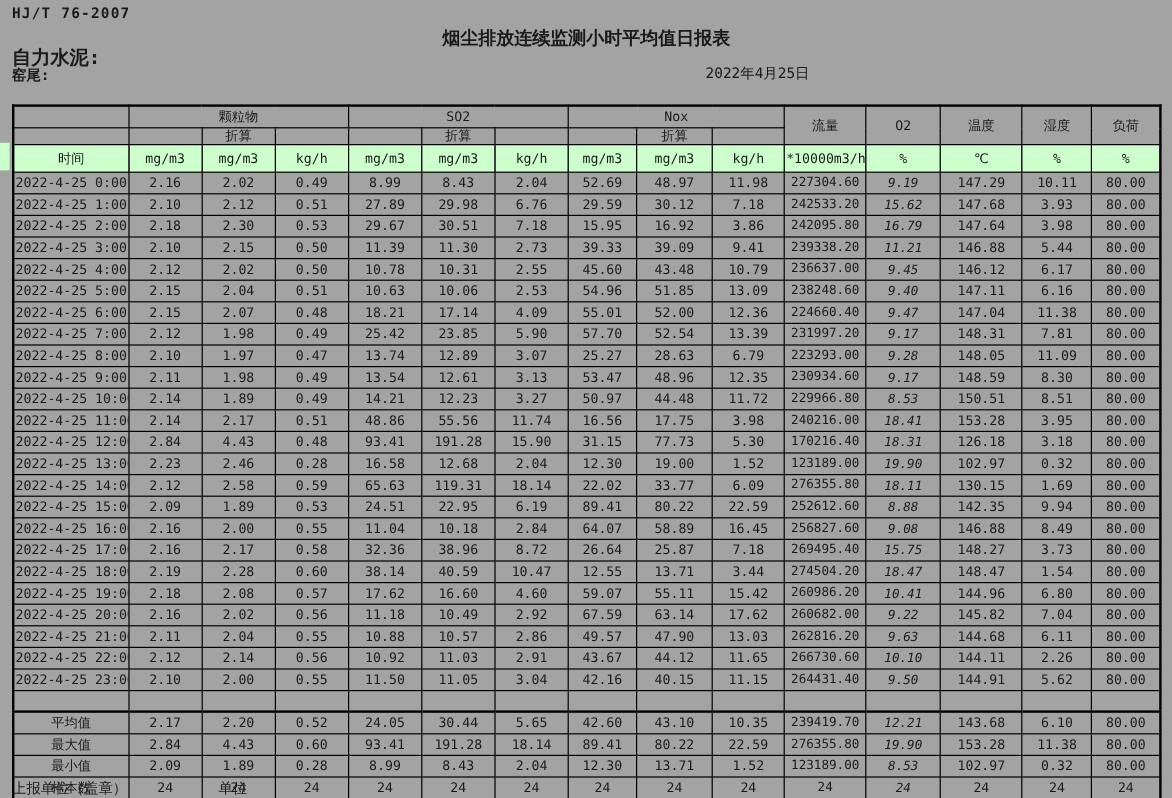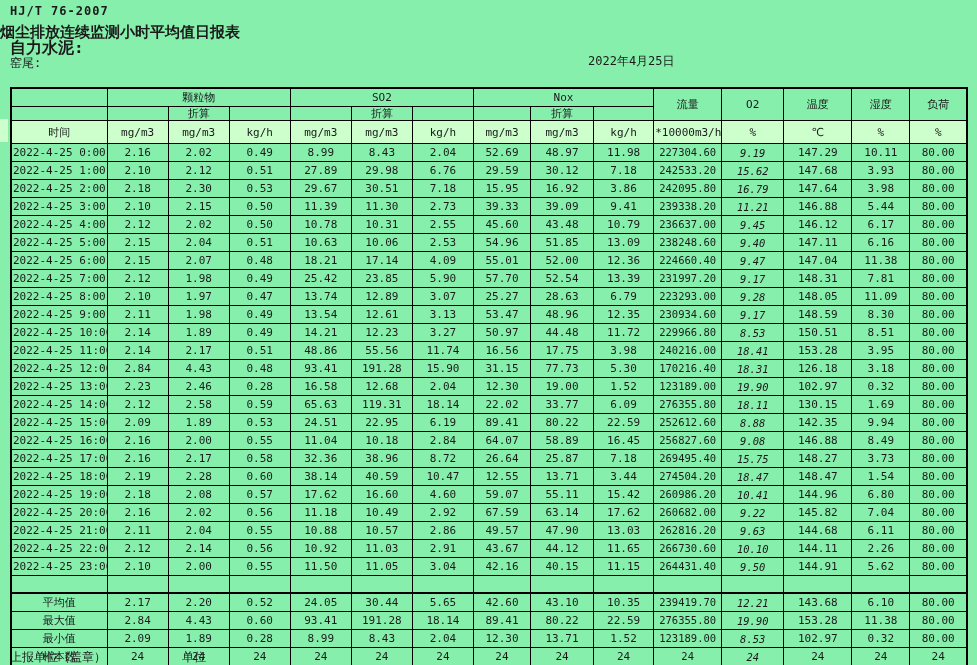--- a/index.html
+++ b/index.html
@@ -1,22 +1,22 @@
 <!DOCTYPE html>
 <html><head>
 <meta charset="utf-8">
 <style>
   html,body { margin:0; padding:0; background:#ffffff; }
   body { font-family:"DejaVu Sans Mono","DejaVu Sans","Liberation Sans",sans-serif; color:#1a1a1a; }
-  .page { position:relative; width:977px; height:665px; background:#86efac; overflow:hidden; }
+  .page { position:relative; width:977px; height:665px; background:#a3a3a3; overflow:hidden; }
 
   .std-no   { position:absolute; left:10px;  top:4px;  font-size:12px; font-weight:bold; letter-spacing:1px; }
-  .title    { position:absolute; left:0; right:0; top:23px; text-align:left; font-size:15px; font-weight:bold; }
+  .title    { position:absolute; left:0; right:0; top:23px; text-align:center; font-size:15px; font-weight:bold; }
   .company  { position:absolute; left:10px;  top:38px; font-size:16px; font-weight:bold; }
-  .location { position:absolute; left:10px;  top:55px; font-size:12px; font-weight:normal; }
+  .location { position:absolute; left:10px;  top:55px; font-size:12px; font-weight:bold; }
   .date     { position:absolute; left:588px; top:53px; font-size:12px; }
 
   .green-tab { position:absolute; left:0; top:119px; width:8px; height:23px; background:#ccffcc; }
 
   table.report { position:absolute; left:10px; top:87px; width:958px;
     border-collapse:collapse; table-layout:fixed; border:2px solid #000; font-size:11px; }
   .report th, .report td { border:1px solid #000; padding:0 1px; text-align:center;
     height:16px; line-height:13px; font-weight:normal; white-space:nowrap; overflow:hidden; }
   .report tr.h1 th { height:17px; }
   .report tr.h2 th { height:13px; }

